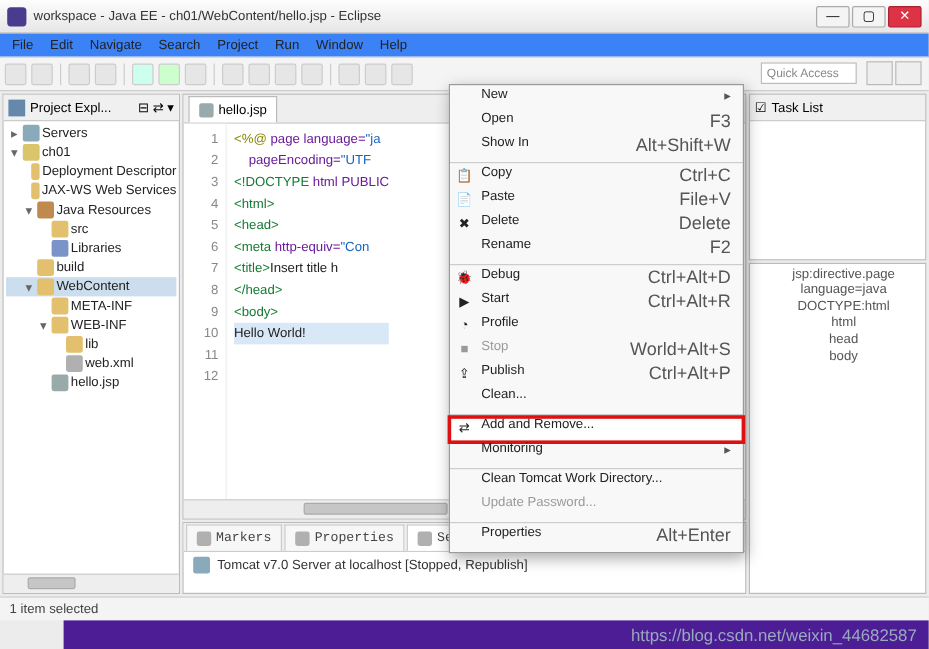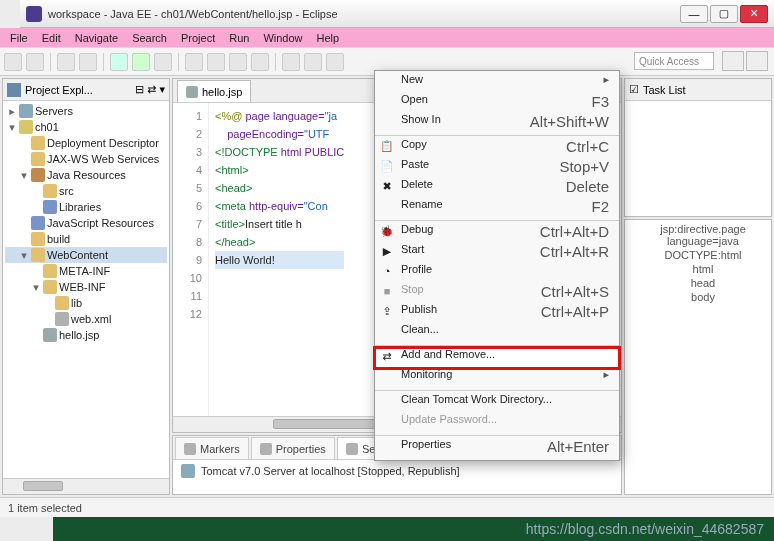--- a/index.html
+++ b/index.html
@@ -1,33 +1,33 @@
 <!DOCTYPE html>
 <html><head>
 <meta charset="utf-8">
 <style>
   * { box-sizing: border-box; margin: 0; padding: 0; font-family: "Segoe UI", Tahoma, sans-serif; font-size: 11px; }
   body { background: #ececec; width: 774px; height: 541px; overflow: hidden; position: relative; }
-  .titlebar { height: 28px; background: linear-gradient(#fdfdfd,#e6e6e6); display:flex; align-items:center; padding:0 6px; border-bottom:1px solid #bbb;margin-left:20px; }
+  .titlebar { height: 28px; background: linear-gradient(#fdfdfd,#e6e6e6); display:flex; align-items:center; padding:0 6px; border-bottom:1px solid #bbb; }
   .titlebar .icon { width:16px; height:16px; background:#4b3b8f; border-radius:3px; margin-right:6px; }
   .titlebar .title { flex:1; color:#333; }
   .winbtns { display:flex; gap:2px; }
   .winbtn { width:28px; height:18px; border:1px solid #aaa; background:#f4f4f4; border-radius:2px; display:flex; align-items:center; justify-content:center; }
   .winbtn.close { background:#d34; border-color:#a23; color:#fff; }
-  .menubar { height:20px; background:#f9a8d4; display:flex; align-items:center; gap:2px; padding:0 4px; border-bottom:1px solid #ddd; }
+  .menubar { height:20px; background:#3b82f6; display:flex; align-items:center; gap:2px; padding:0 4px; border-bottom:1px solid #ddd; }
   .menubar span { padding:2px 6px; color:#222; }
   .toolbar { height:28px; background:#f4f4f4; border-bottom:1px solid #ccc; display:flex; align-items:center; padding:0 4px; gap:4px; position:relative; }
   .tbtn { width:18px; height:18px; background:#e6e6e6; border:1px solid #ccc; border-radius:2px; }
   .sep { width:1px; height:18px; background:#ccc; margin:0 2px; }
   .quick { position:absolute; right:60px; top:4px; width:80px; height:18px; border:1px solid #bbb; background:#fff; font-size:10px; padding:0 4px; display:flex; align-items:center; color:#888; }
   .persp { position:absolute; right:6px; top:3px; display:flex; gap:2px; }
   .persp div { width:22px; height:20px; border:1px solid #bbb; background:#eee; }
 
   .workspace { position:absolute; top:76px; left:0; right:0; bottom:44px; display:flex; }
-  .pe { width:168px; background:#fff; border:1px solid #bbb; margin:2px; display:flex; flex-direction:column; }
+  .pe { width:148px; background:#fff; border:1px solid #bbb; margin:2px; display:flex; flex-direction:column; }
   .pane-hdr { height:22px; background:#f0f0f0; border-bottom:1px solid #ccc; display:flex; align-items:center; padding:0 4px; gap:4px; }
   .pane-hdr .ico { width:14px; height:14px; background:#68a; }
   .tree { flex:1; overflow:hidden; padding:2px; }
   .tnode { display:flex; align-items:center; gap:2px; padding:1px 0; white-space:nowrap; color:#222; }
   .tw { width:10px; text-align:center; color:#666; }
   .ti { width:14px; height:14px; display:inline-block; border-radius:2px; }
   .ti.server{background:#8ab;} .ti.proj{background:#d9c56a;} .ti.fld{background:#e2c06e;} .ti.pkg{background:#c08a4f;} .ti.lib{background:#7a94c9;} .ti.file{background:#b0b0b0;} .ti.jsp{background:#9aa;}
   .ind0{padding-left:2px;} .ind1{padding-left:14px;} .ind2{padding-left:26px;} .ind3{padding-left:38px;}
   .sel { background:#cde; }
 
@@ -36,31 +36,31 @@
   .tabs { height:24px; background:#eee; border-bottom:1px solid #ccc; display:flex; align-items:flex-end; }
   .tab { height:22px; background:#fff; border:1px solid #bbb; border-bottom:none; padding:3px 8px; display:flex; align-items:center; gap:4px; margin-left:4px; }
   .code { flex:1; font-family: Consolas, "Courier New", monospace; font-size:14px; display:flex; overflow:hidden; }
   .gut { width:36px; text-align:right; padding:4px 6px 4px 0; color:#888; background:#fff; border-right:1px solid #eee; }
   .lines { padding:4px 6px; }
   .ln { height:18px; line-height:18px; white-space:pre; }
   .hl { background:#d9e8f7; } .tag{color:#147a33;} .attr{color:#6a1b9a;} .str{color:#1565c0;} .txt{color:#222;} .dir{color:#880; }
 
   .bottom { height:60px; background:#fff; border:1px solid #bbb; margin-top:2px; display:flex; flex-direction:column; }
   .btabs { height:24px; background:#eee; border-bottom:1px solid #ccc; display:flex; align-items:flex-end; }
-  .btab { height:22px; padding:3px 8px; border:1px solid #ccc; border-bottom:none; background:#f7f7f7; display:flex; align-items:center; gap:4px; margin-left:2px; color:#444; }
+  .btab { height:22px; padding:3px 8px; border:1px solid #ccc; border-bottom:none; background:#f7f7f7; display:flex; align-items:center; gap:4px; margin-left:2px; color:#444;font-family:Liberation Mono, monospace; }
   .btab.act { background:#fff; }
   .srvrow { padding:4px 8px; display:flex; align-items:center; gap:6px; color:#333; }
 
   .rightcol { width:148px; margin:2px; display:flex; flex-direction:column; gap:2px; }
   .rp { flex:1; background:#fff; border:1px solid #bbb; display:flex; flex-direction:column; overflow:hidden; }
   .outline { font-size:10px; color:#555; padding:2px 4px; }
   .outline .o { padding:1px 0 1px 10px;text-align:center; }
 
   .statusbar { position:absolute; left:0; right:0; bottom:24px; height:20px; background:#f4f4f4; border-top:1px solid #ccc; display:flex; align-items:center; padding:0 8px; color:#444; }
-  .watermark { position:absolute; left:12px; right:0; bottom:0; height:24px; display:flex; align-items:center; justify-content:flex-end; padding:0 10px; color:#9ab; font-size:14px; background:#14532d;margin-left:41px; }
+  .watermark { position:absolute; left:12px; right:0; bottom:0; height:24px; display:flex; align-items:center; justify-content:flex-end; padding:0 10px; color:#9ab; font-size:14px; background:#4c1d95;margin-left:41px; }
 
   
   .ctx { position:absolute; top:70px; left:374px; width:246px; background:#f8f8f8; border:1px solid #9a9a9a; box-shadow:2px 4px 12px rgba(0,0,0,.35); padding:2px 0; z-index:50; }
   .ctx .row { height:20px; display:flex; align-items:flex-start; padding:0 10px 0 26px; position:relative; color:#222; }
   .ctx .row.dis { color:#9a9a9a; }
   .ctx .row .ic { position:absolute; left:4px; width:16px; height:16px; display:flex; align-items:center; justify-content:center; }
   .ctx .row .sc { margin-left:auto; color:#555; font-size:15px; }
   .ctx .row .arr { margin-left:auto; color:#555; }
   .ctx hr { border:none; border-top:1px solid #ccc; margin:2px 0; }
   .ctx .row.boxed { outline:3px solid #d11; outline-offset:-1px; background:#fff; }
@@ -158,25 +158,20 @@
         </div>
         <div class="tnode ind2">
           <span class="tw"></span>
           <span class="ti fld"></span>
           <span>src</span>
         </div>
         <div class="tnode ind2">
           <span class="tw"></span>
           <span class="ti lib"></span>
           <span>Libraries</span>
-        </div>
-        <div class="tnode ind1">
-          <span class="tw"></span>
-          <span class="ti lib"></span>
-          <span>JavaScript Resources</span>
         </div>
         <div class="tnode ind1">
           <span class="tw"></span>
           <span class="ti fld"></span>
           <span>build</span>
         </div>
         <div class="tnode ind1 sel">
           <span class="tw">▾</span>
           <span class="ti fld"></span>
           <span>WebContent</span>
@@ -237,20 +232,21 @@
           </div>
         <div class="lines" id="lines">
             <div class="ln"><span class="dir">&lt;%@</span> <span class="attr">page language=</span><span class="str">"ja</span></div>
             <div class="ln">    <span class="attr">pageEncoding=</span><span class="str">"UTF</span></div>
             <div class="ln"><span class="tag">&lt;!DOCTYPE</span> <span class="attr">html</span> <span class="attr">PUBLIC</span></div>
             <div class="ln"><span class="tag">&lt;html&gt;</span></div>
             <div class="ln"><span class="tag">&lt;head&gt;</span></div>
             <div class="ln"><span class="tag">&lt;meta</span> <span class="attr">http-equiv=</span><span class="str">"Con</span></div>
             <div class="ln"><span class="tag">&lt;title&gt;</span><span class="txt">Insert title h</span></div>
             <div class="ln"><span class="tag">&lt;/head&gt;</span></div>
+            <div class="ln"><span class="tag">&lt;body&gt;</span></div>
             <div class="ln hl"><span class="txt">Hello World!</span></div>
           </div>
       </div>
       <div class="scrollx">
           <div class="thumb" style="left:100px;width:120px"></div>
         </div>
     </div>
     <div class="bottom">
       <div class="btabs" id="btabs">
           <div class="btab"><span class="ti file" style="width:12px;height:12px"></span>Markers</div>
@@ -306,21 +302,21 @@
     </div>
     <hr>
     <div class="row">
       <span class="ic">📋</span>
       <span>Copy</span>
       <span class="sc">Ctrl+C</span>
     </div>
     <div class="row">
       <span class="ic">📄</span>
       <span>Paste</span>
-      <span class="sc">Stop+V</span>
+      <span class="sc">File+V</span>
     </div>
     <div class="row">
       <span class="ic">✖</span>
       <span>Delete</span>
       <span class="sc">Delete</span>
     </div>
     <div class="row">
       <span>Rename</span>
       <span class="sc">F2</span>
     </div>
@@ -335,21 +331,21 @@
       <span>Start</span>
       <span class="sc">Ctrl+Alt+R</span>
     </div>
     <div class="row">
       <span class="ic">◔</span>
       <span>Profile</span>
     </div>
     <div class="row dis">
       <span class="ic">■</span>
       <span>Stop</span>
-      <span class="sc">Ctrl+Alt+S</span>
+      <span class="sc">World+Alt+S</span>
     </div>
     <div class="row">
       <span class="ic">⇪</span>
       <span>Publish</span>
       <span class="sc">Ctrl+Alt+P</span>
     </div>
     <div class="row">
       <span>Clean...</span>
     </div>
     <hr>

